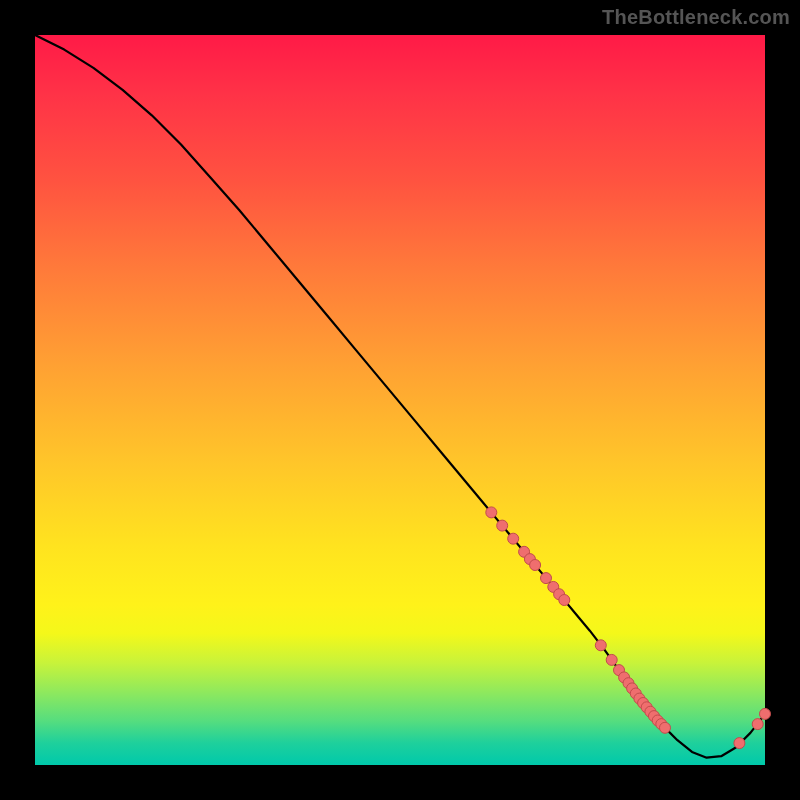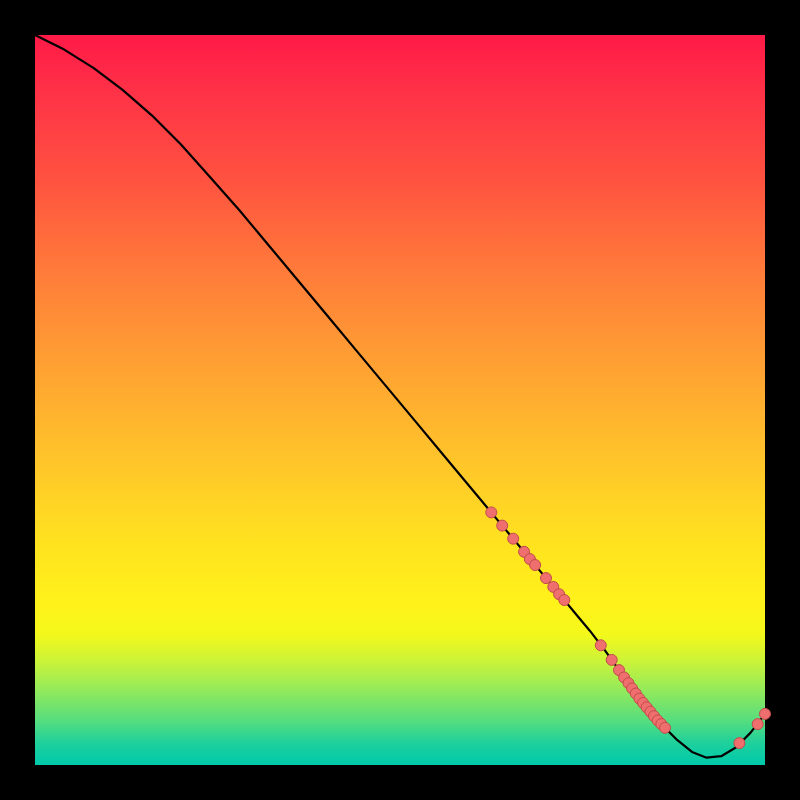--- a/index.html
+++ b/index.html
@@ -69,20 +69,21 @@
   .pt {
     fill: #ef6e6e;
     stroke: #c24c4c;
     stroke-width: 1;
   }
 </style>
 </head>
 <body>
 
 <div class="stage">
+  <div class="watermark">TheBottleneck.com</div>
   <div class="plot-area"></div>
   <svg class="overlay" viewBox="0 0 730 730">
     <path id="curve" class="curve" d="M0.0 0.0 L29.2 14.6 L58.4 32.9 L87.6 54.8 L116.8 80.3 L146.0 109.5 L175.2 142.3 L204.4 175.2 L233.6 210.2 L262.8 245.3 L292.0 280.3 L321.2 315.4 L350.4 350.4 L379.6 385.4 L408.8 420.5 L438.0 455.5 L467.2 490.6 L496.4 525.6 L525.6 560.6 L540.2 578.2 L554.8 595.7 L569.4 614.7 L584.0 635.1 L598.6 655.5 L613.2 674.5 L627.8 690.6 L642.4 705.2 L657.0 716.9 L671.6 722.7 L686.2 721.2 L700.8 712.5 L715.4 697.9 L730.0 678.9" stroke="#000000"></path>
     <g id="pts">
         <circle cx="456.3" cy="477.4" r="5.5" class="pt" fill="#ef6e6e" stroke="#c24c4c"></circle>
         <circle cx="467.2" cy="490.6" r="5.5" class="pt" fill="#ef6e6e" stroke="#c24c4c"></circle>
         <circle cx="478.2" cy="503.7" r="5.5" class="pt" fill="#ef6e6e" stroke="#c24c4c"></circle>
         <circle cx="489.1" cy="516.8" r="5.5" class="pt" fill="#ef6e6e" stroke="#c24c4c"></circle>
         <circle cx="494.9" cy="524.1" r="5.5" class="pt" fill="#ef6e6e" stroke="#c24c4c"></circle>
         <circle cx="500.1" cy="530.0" r="5.5" class="pt" fill="#ef6e6e" stroke="#c24c4c"></circle>

